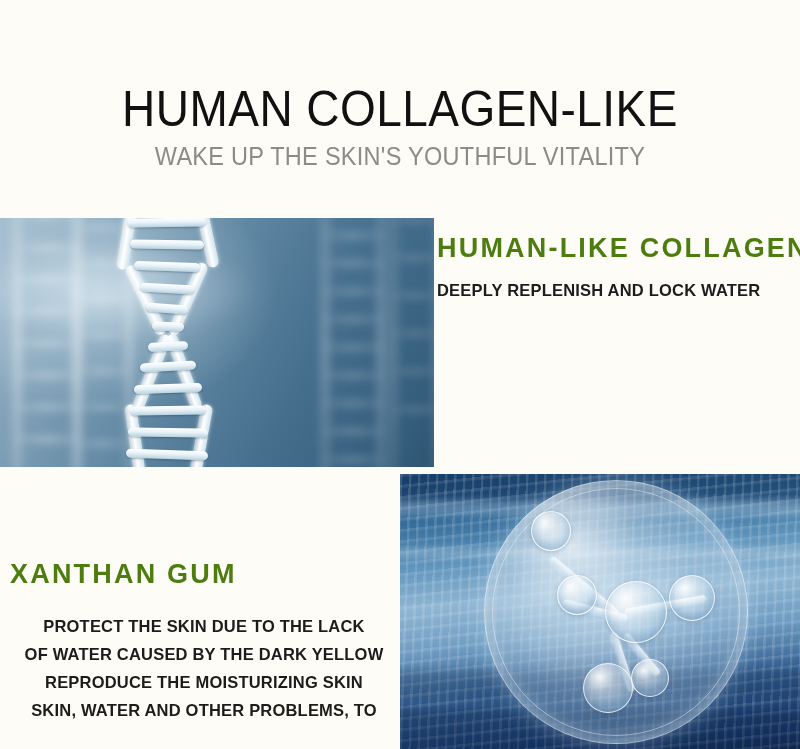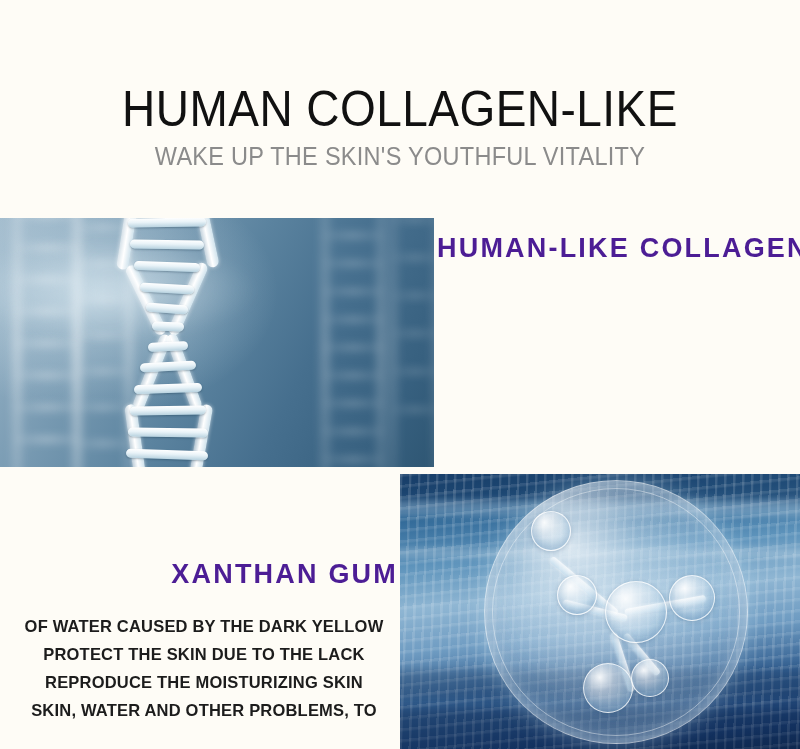--- a/index.html
+++ b/index.html
@@ -213,26 +213,26 @@
     position: absolute;
     left: 10px;
     top: 558px;
     width: 388px;
   }
   .ingredient-title {
     font-family: "Liberation Sans Narrow", "Liberation Sans", sans-serif;
     font-size: 27px;
     line-height: 32px;
     font-weight: bold;
-    color: #4c1d95;
+    color: #4d7c0f;
     letter-spacing: 2.2px;
     white-space: nowrap;
   }
   .block-top .ingredient-title { text-align: left; }
-  .block-bottom .ingredient-title { text-align: right; }
+  .block-bottom .ingredient-title { }
   .ingredient-desc {
     margin-top: 12px;
     font-family: "Liberation Sans", sans-serif;
     font-size: 16.5px;
     line-height: 28px;
     font-weight: bold;
     color: #1c1c1c;
     letter-spacing: 0.2px;
   }
   .block-top .ingredient-desc { text-align: left; }
@@ -325,20 +325,21 @@
       <div class="dna-rung" style="left:18px; top:214px; width:76px; transform:rotate(-1deg);"></div>
       <div class="dna-rung" style="left:16px; top:236px; width:80px; transform:rotate(1deg);"></div>
       <div class="dna-rung" style="left:14px; top:258px; width:82px; transform:rotate(2deg);"></div>
 
     </div>
   </div>
 
   <div class="block-top">
     <div class="ingredient-title">HUMAN-LIKE  COLLAGEN</div>
     <div class="ingredient-desc">
+      <div>DEEPLY REPLENISH AND LOCK WATER</div>
     </div>
   </div>
 
   <div class="photo-water">
     <div class="wave-dark" style="top:-6px; height:34px;"></div>
     <div class="wave-band" style="top:26px; height:16px;"></div>
     <div class="wave-band" style="top:74px; height:10px;"></div>
     <div class="water-texture"></div>
     <div class="wave-dark" style="top:196px; height:30px; opacity:0.6;"></div>
     <div class="wave-dark" style="top:234px; height:48px; opacity:0.85;"></div>
@@ -357,20 +358,20 @@
       <div class="atom" style="left:72px;  top:94px;  width:38px; height:38px;"></div>
       <div class="atom" style="left:184px; top:94px;  width:44px; height:44px;"></div>
       <div class="atom" style="left:98px;  top:182px; width:48px; height:48px;"></div>
       <div class="atom" style="left:146px; top:178px; width:36px; height:36px;"></div>
     </div>
   </div>
 
   <div class="block-bottom">
     <div class="ingredient-title">XANTHAN  GUM</div>
     <div class="ingredient-desc">
+      <div>PROTECT THE SKIN DUE TO THE LACK</div>
       <div>OF WATER CAUSED BY THE DARK YELLOW</div>
-      <div>PROTECT THE SKIN DUE TO THE LACK</div>
       <div>REPRODUCE THE MOISTURIZING SKIN</div>
       <div>SKIN, WATER AND OTHER PROBLEMS, TO</div>
     </div>
   </div>
 
 </div>
 
 </body></html>

